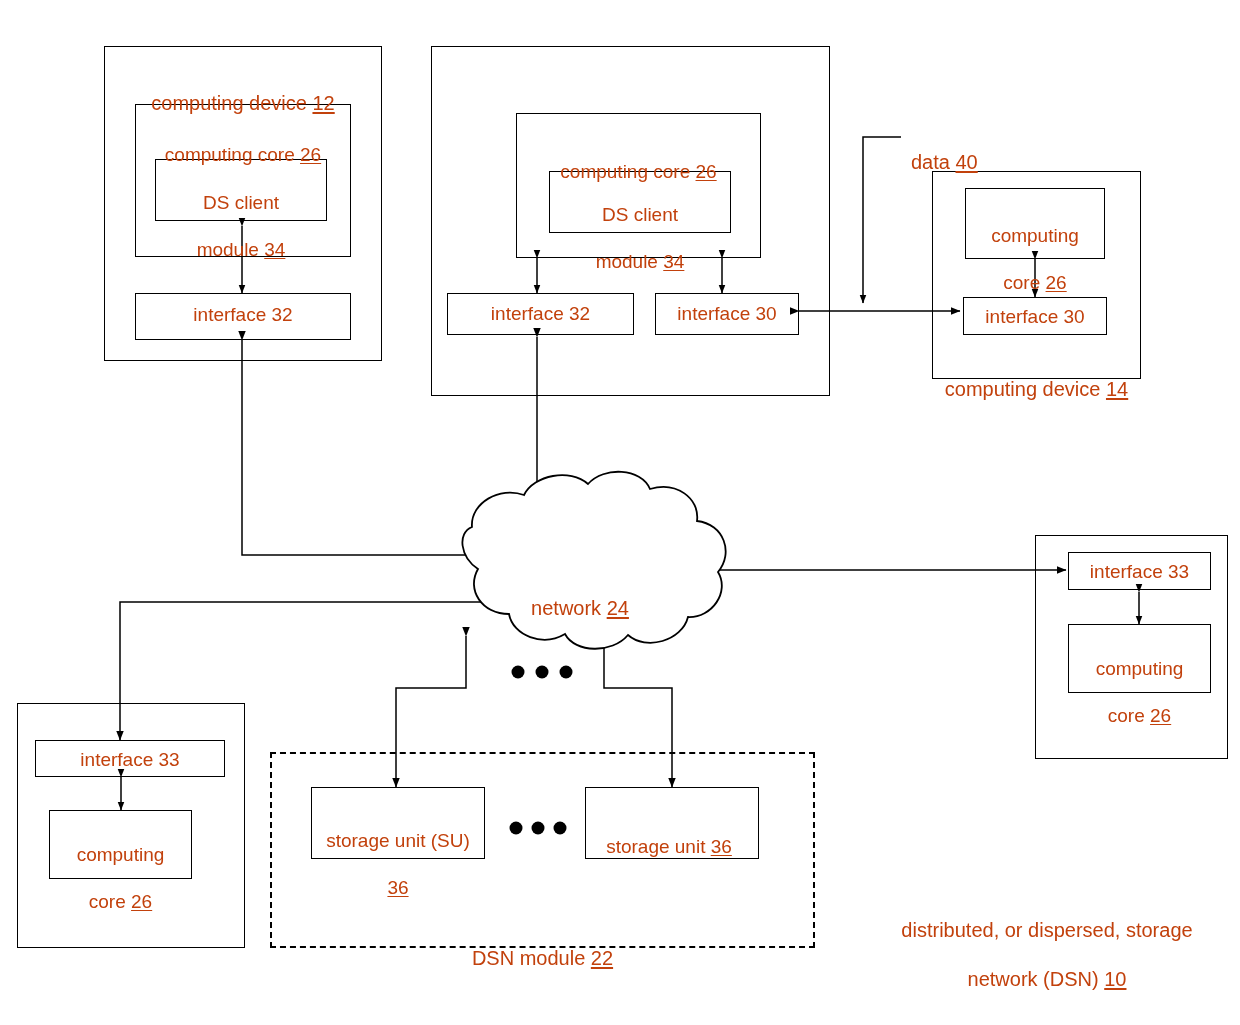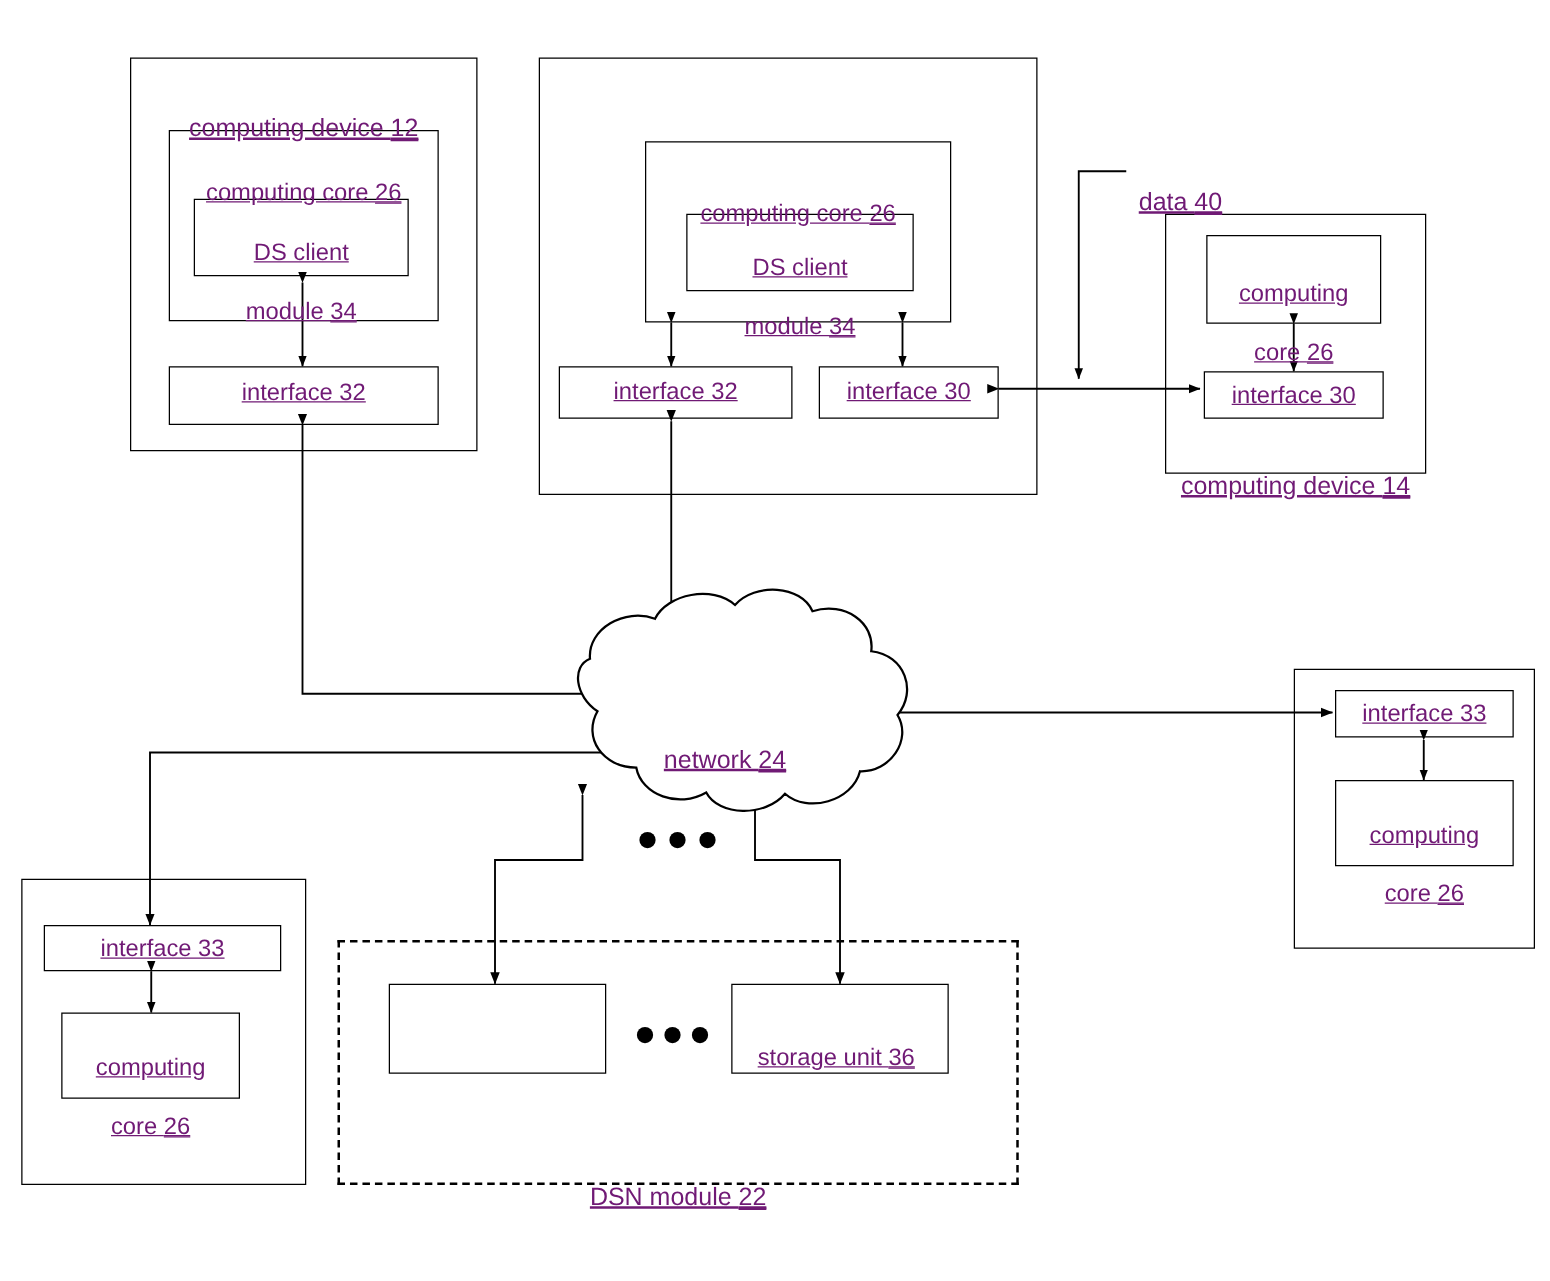--- a/index.html
+++ b/index.html
@@ -27,26 +27,25 @@
     border: 1.6px solid #000;
     box-sizing: border-box;
     background: transparent;
   }
   .box.dashed {
     border-style: dashed;
     border-width: 2px;
   }
   .lbl {
     position: absolute;
-    color: #701a75;
+    color: #c2410c;
     text-align: center;
     line-height: 1.22;
     white-space: pre-line;
     box-sizing: border-box;
-    text-decoration: underline;
   }
   .u { text-decoration: underline; text-underline-offset: 2px; }
   .f19 { font-size: 19px; }
   .f20 { font-size: 20px; }
 </style>
 </head>
 <body>
 
 <div id="stage">
 
@@ -188,22 +187,30 @@
     <span>computing</span><br>
     <span>core </span><span class="u">26</span>
   </div>
 
   <div class="lbl f19" style="left:35px; top:748px; width:190px;">interface 33</div>
   <div class="lbl f19" style="left:49px; top:820px; width:143px;">
     <span>computing</span><br>
     <span>core </span><span class="u">26</span>
   </div>
 
+  <div class="lbl f19" style="left:311px; top:806px; width:174px;">
+    <span>storage unit (SU)</span><br>
+    <span class="u">36</span>
+  </div>
   <div class="lbl f19" style="left:585px; top:812px; width:168px;">
     <span>storage unit </span><span class="u">36</span>
   </div>
 
   <div class="lbl f20" style="left:270px; top:922px; width:545px;">
     <span>DSN module </span><span class="u">22</span>
   </div>
 
+  <div class="lbl f20" style="left:862px; top:894px; width:370px;">
+    <span>distributed, or dispersed, storage</span><br>
+    <span>network (DSN) </span><span class="u">10</span>
+  </div>
 
 </div>
 
 </body></html>

